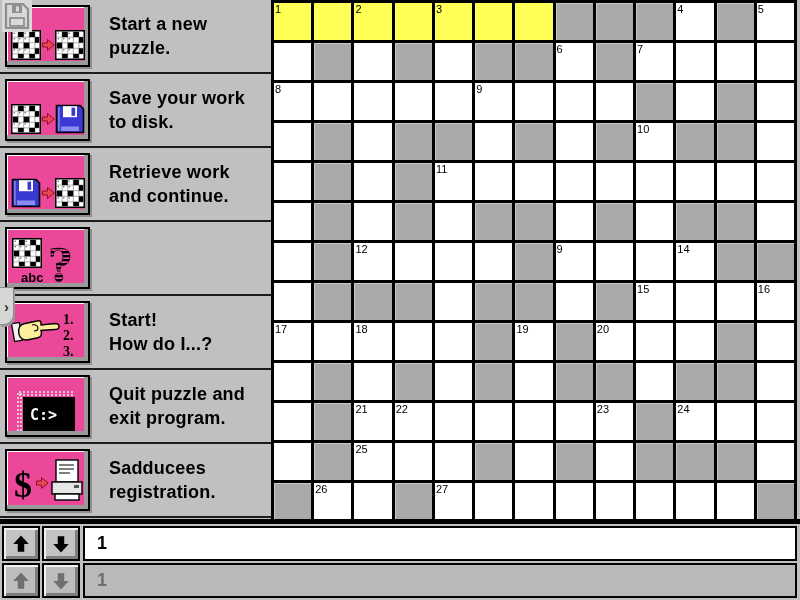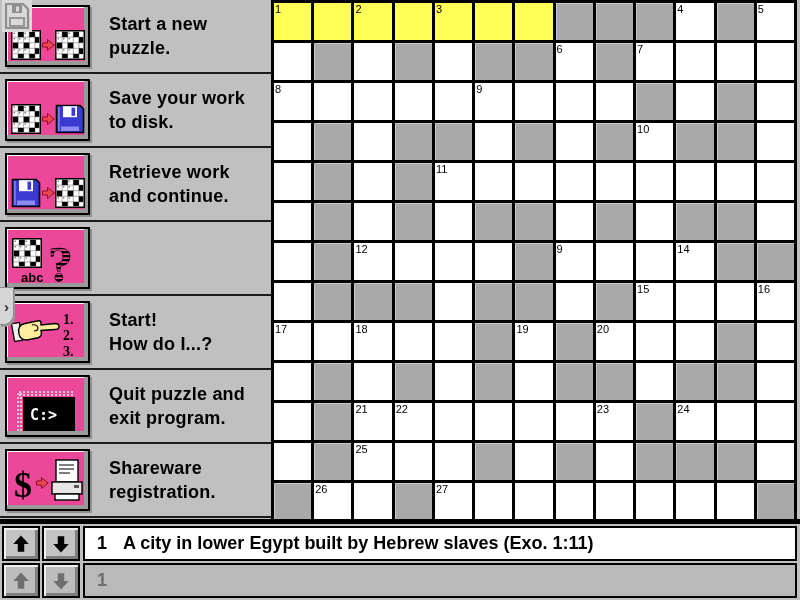--- a/index.html
+++ b/index.html
@@ -212,21 +212,21 @@
         <g>
           <rect x="46" y="3" width="22" height="22" fill="#fff" stroke="#000" stroke-width="1.4"></rect>
           <path d="M49 8 H64 M49 12 H64 M49 16 H60" stroke="#555" stroke-width="1.4"></path>
           <rect x="42" y="25" width="30" height="12" fill="#e6e6e6" stroke="#000" stroke-width="1.4"></rect>
           <rect x="45" y="37" width="24" height="6" fill="#fff" stroke="#000" stroke-width="1.4"></rect>
           <rect x="64" y="28" width="5" height="3" fill="#555"></rect>
         </g>
       </svg>
     </div>
     <div class="side-label">
-      <div>Shareware</div>
+      <div>Sadducees</div>
       <div>registration.</div>
     </div>
   </div>
 
 </div>
 
 <div id="mini-floppy">
   <svg width="26" height="28" viewBox="0 0 26 28">
     <path d="M2 2 H19 L24 7 V26 H2 Z" fill="none" stroke="#8f8f8f" stroke-width="2.2"></path>
     <rect x="8" y="3" width="10" height="8" fill="#8f8f8f"></rect>
@@ -473,21 +473,20 @@
       <path d="M17 4 L29 17 H22 V29 H12 V17 H5 Z" fill="#000"></path>
     </svg>
   </button>
   <button class="arrow-btn">
     <svg width="22" height="22" viewBox="0 0 34 34">
       <path d="M17 30 L29 17 H22 V5 H12 V17 H5 Z" fill="#000"></path>
     </svg>
   </button>
   <div class="clue-field">
     <span>1</span>
-    <span>A city in lower Egypt built by Hebrew slaves (Exo. 1:11)</span>
   </div>
 </div>
 
 <div class="clue-row disabled" id="clue-row-down">
   <button class="arrow-btn">
     <svg width="22" height="22" viewBox="0 0 34 34">
       <path d="M17 4 L29 17 H22 V29 H12 V17 H5 Z" fill="#6f6f6f"></path>
     </svg>
   </button>
   <button class="arrow-btn">

